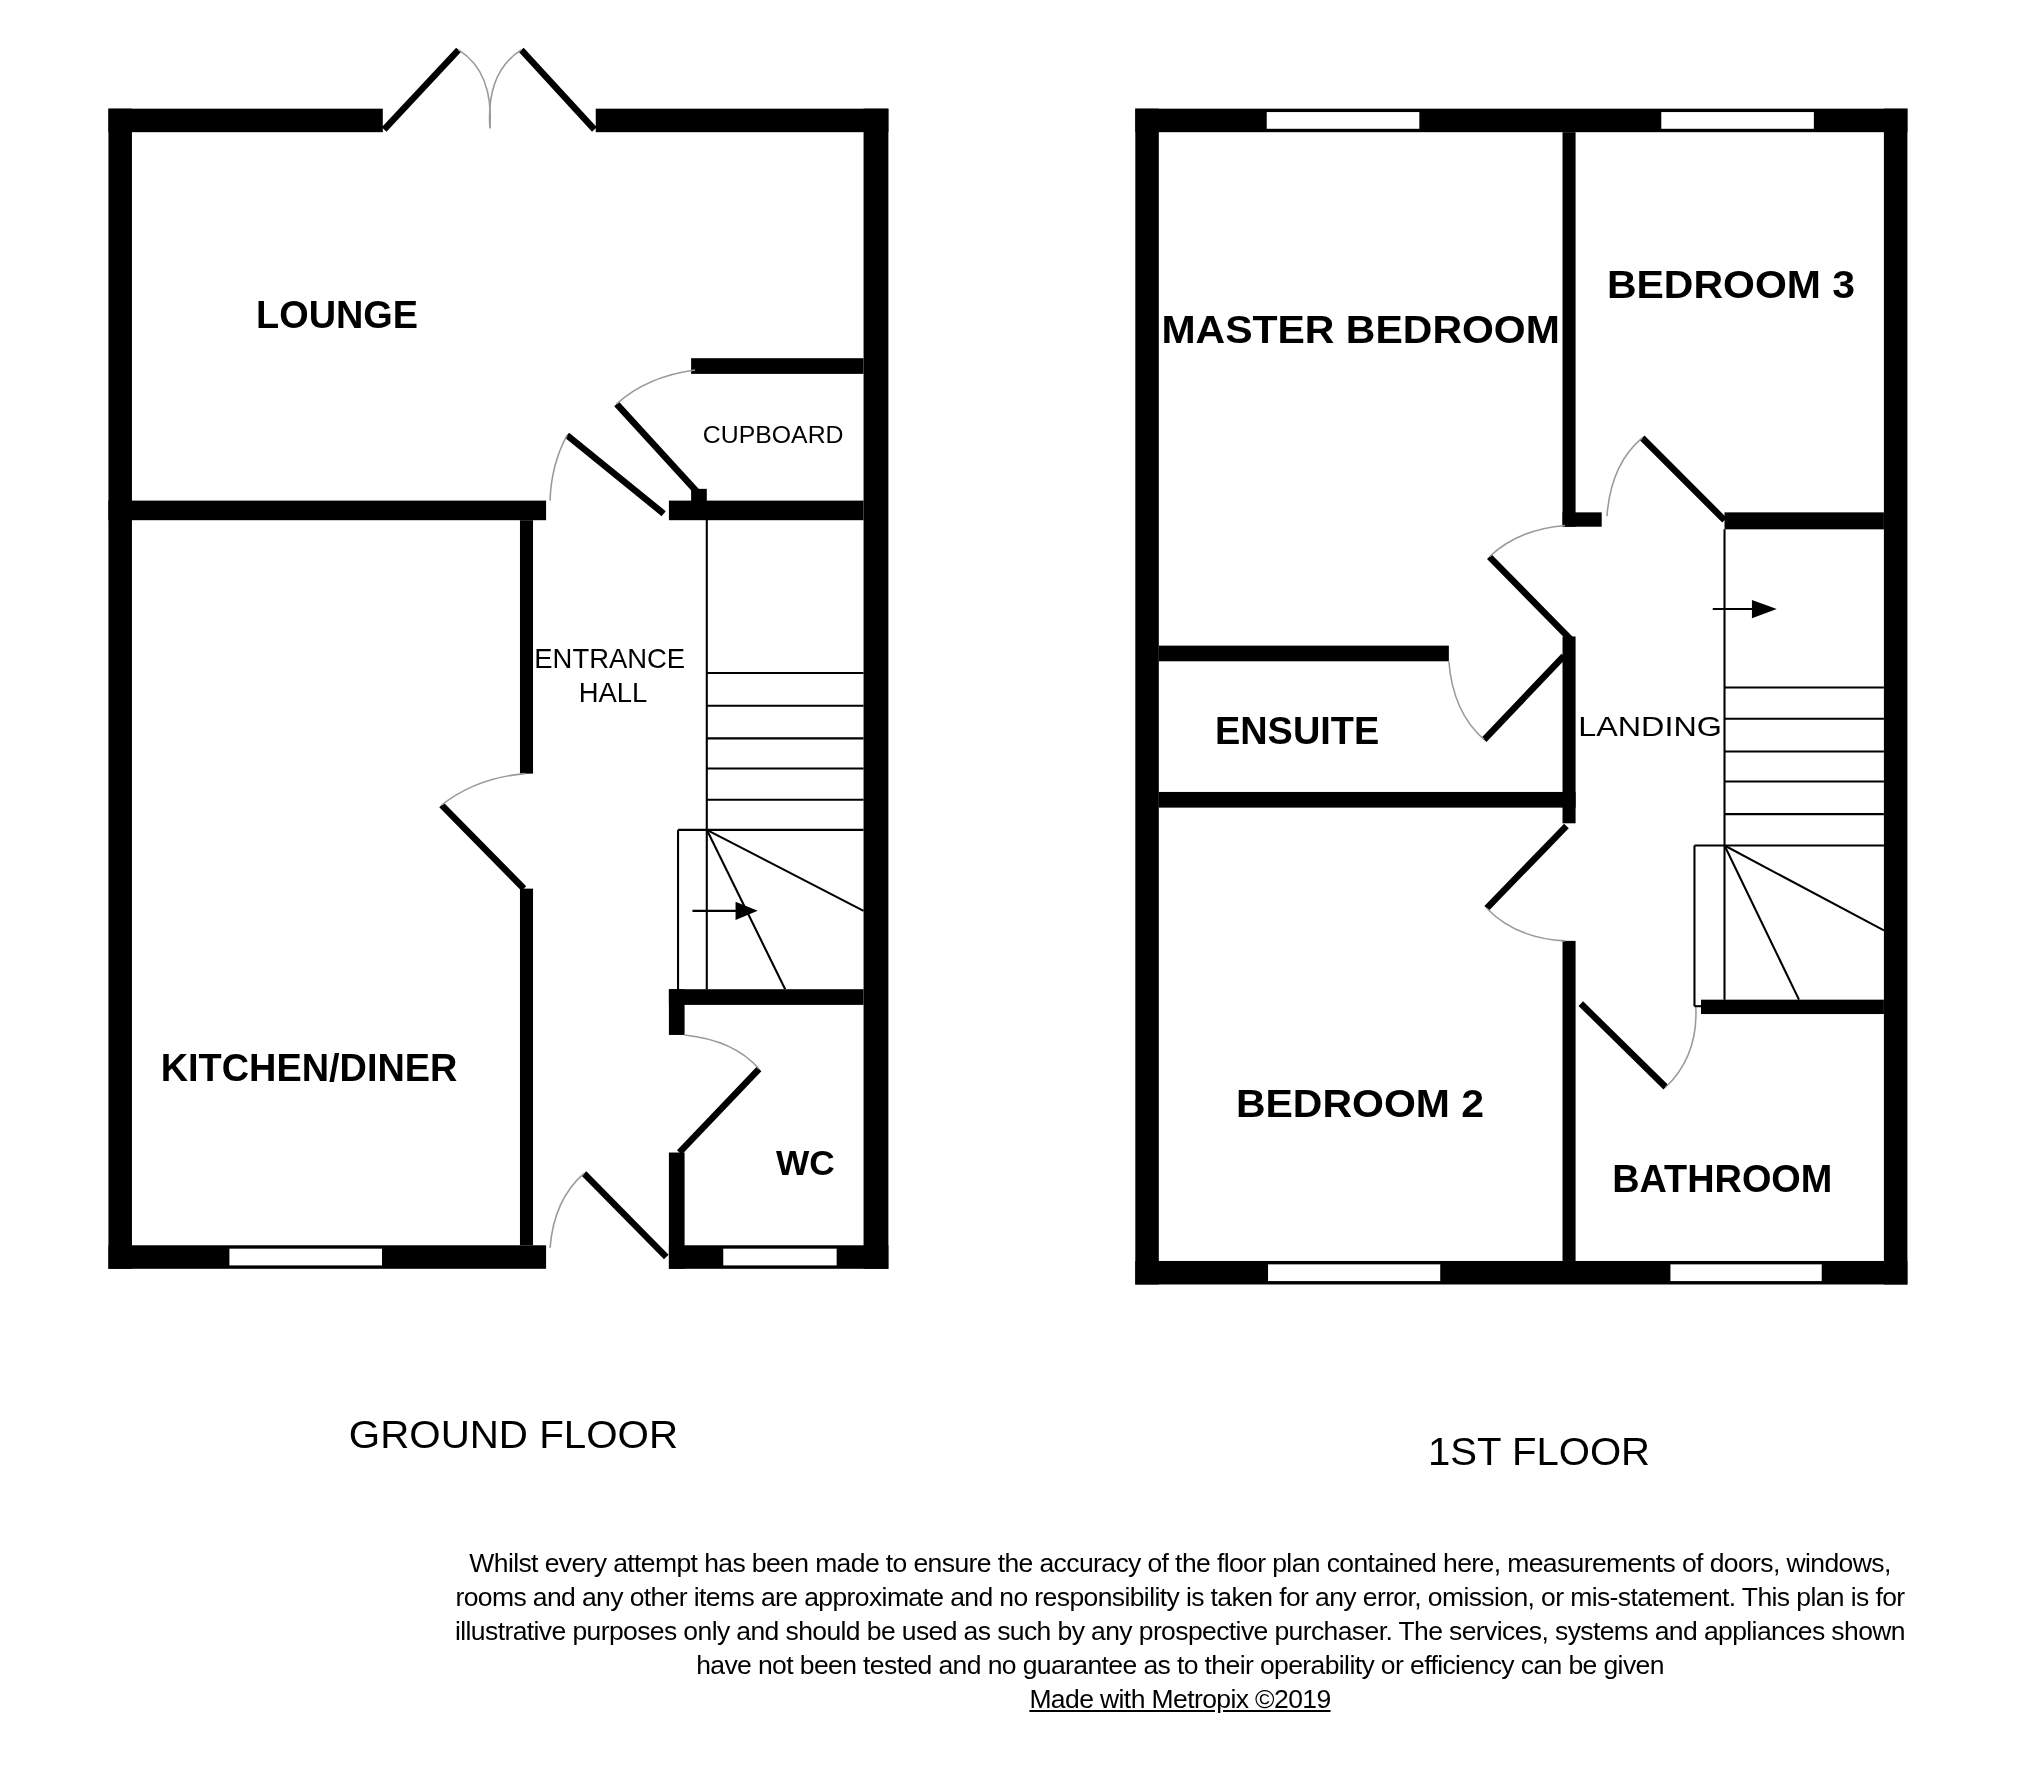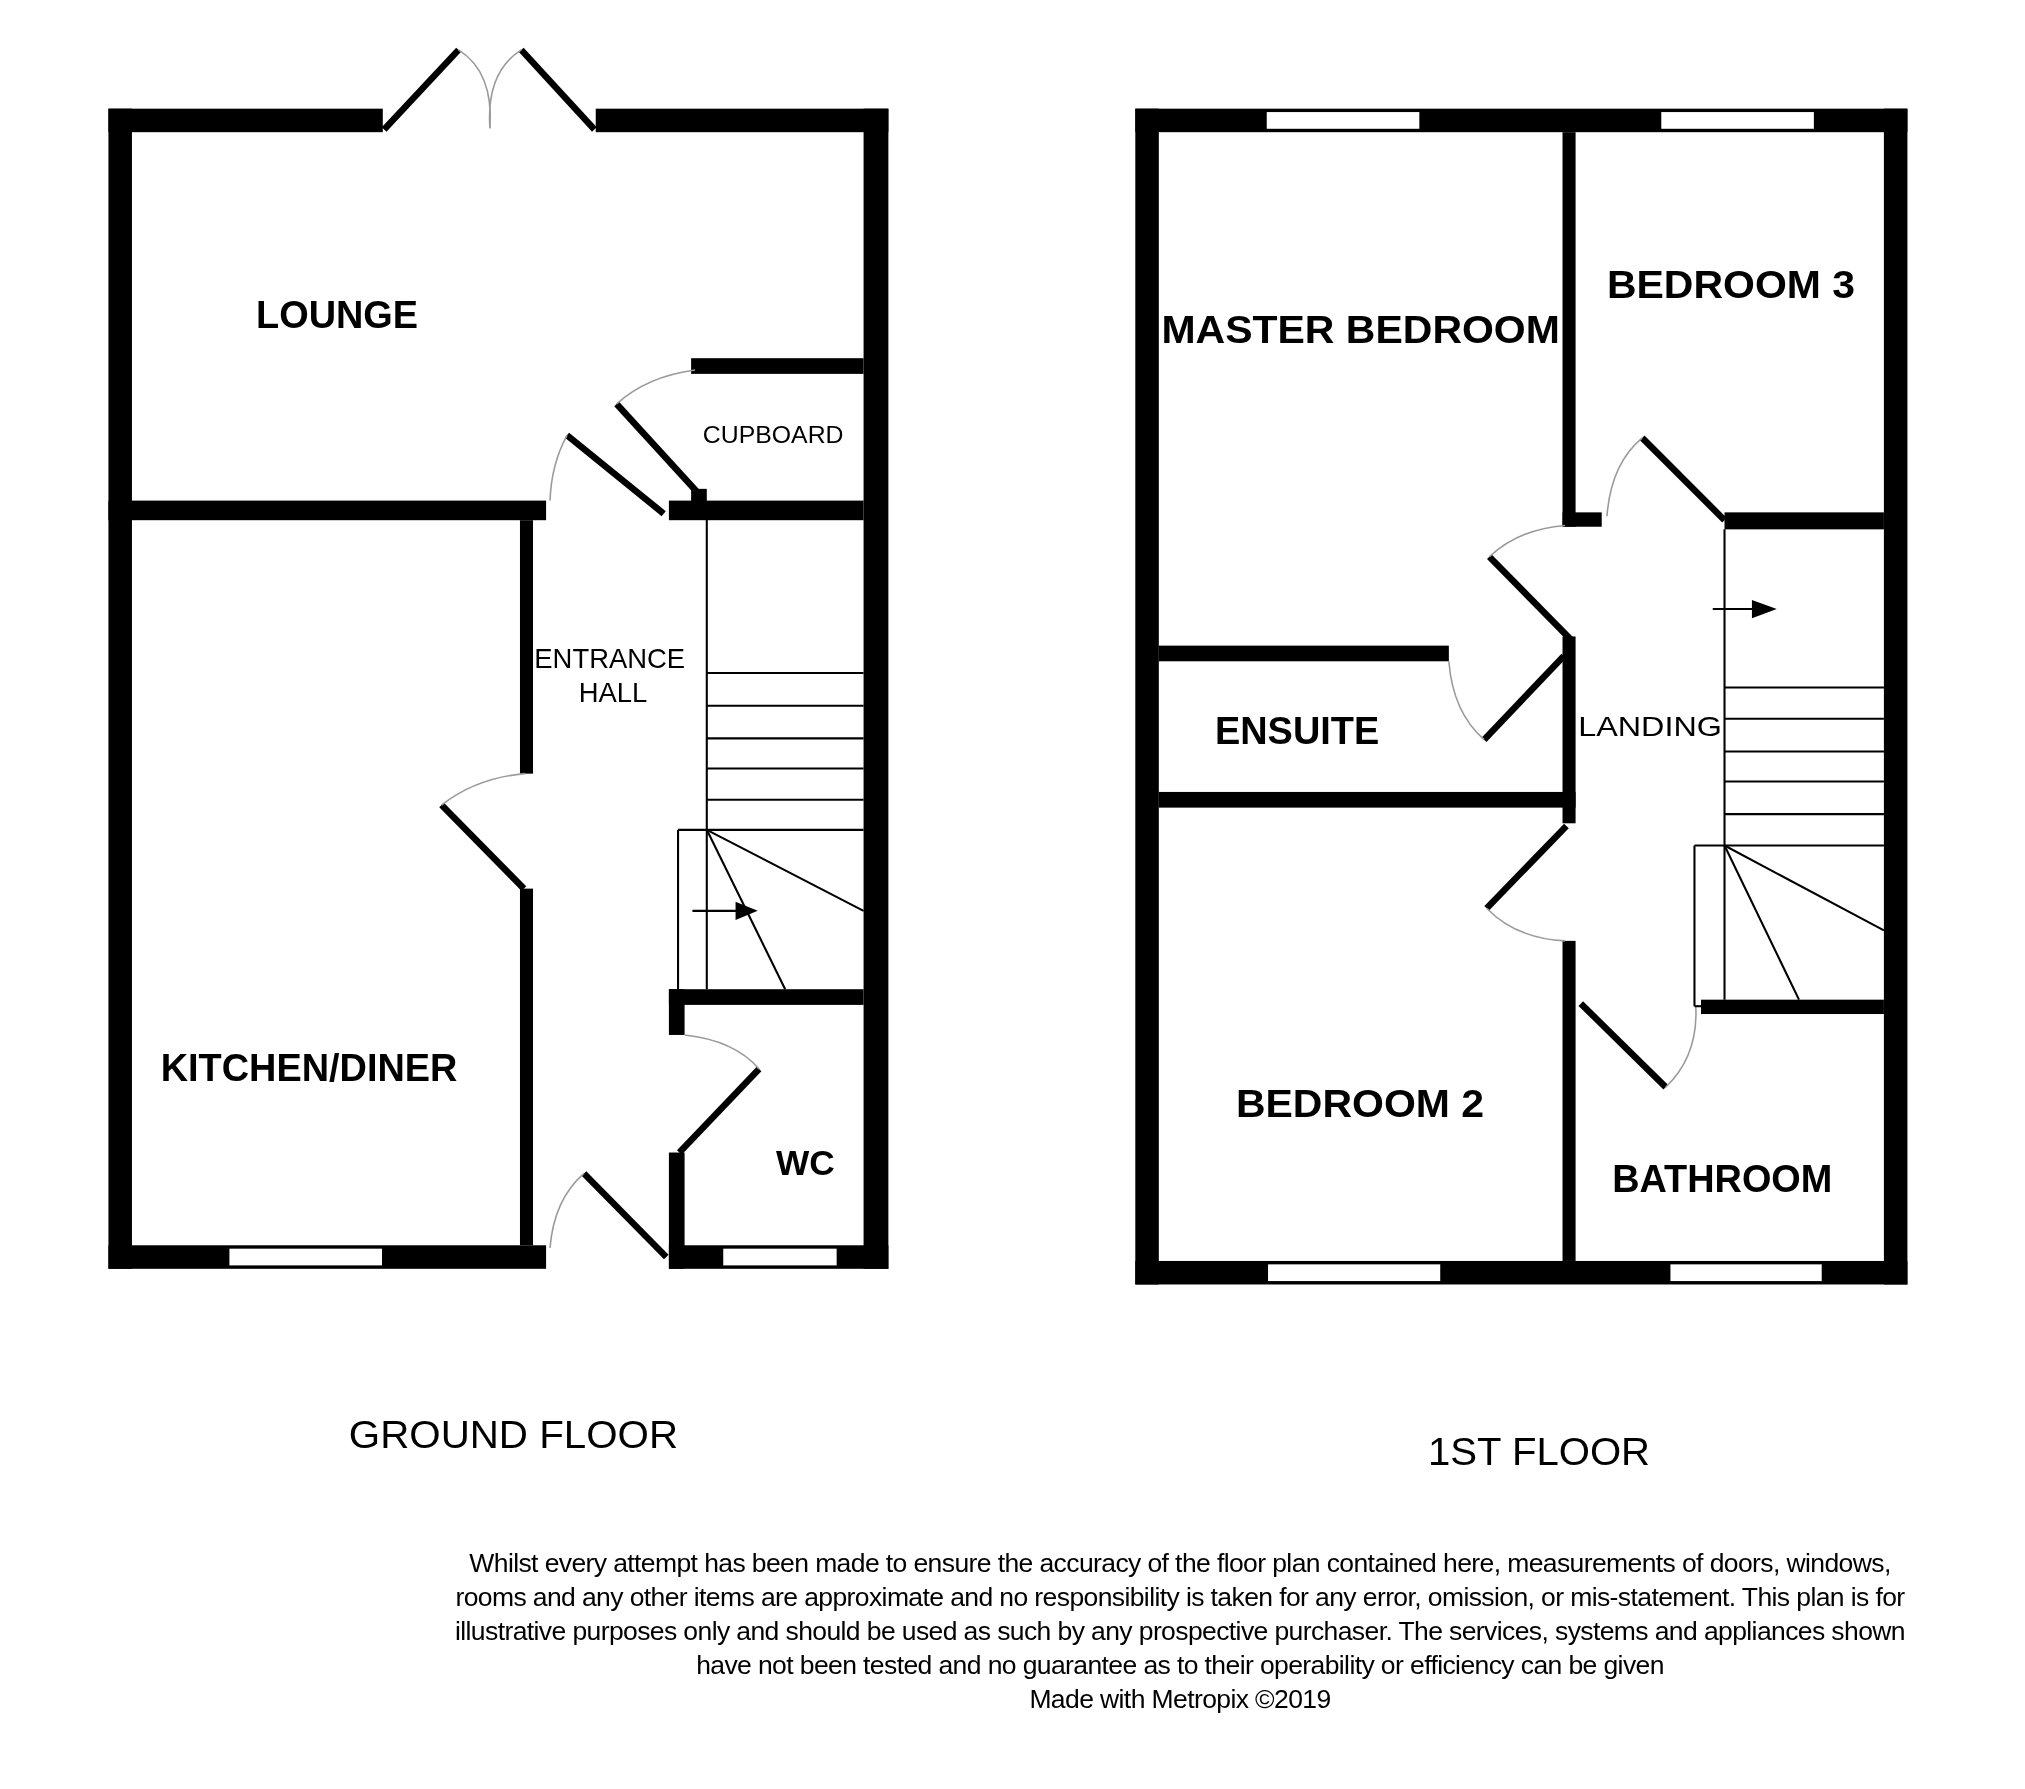--- a/index.html
+++ b/index.html
@@ -7,21 +7,21 @@
   svg { position:absolute; left:0; top:0; }
   .wall { fill:#000; }
   .win { fill:#fff; stroke:#000; stroke-width:1.2; }
   .door { stroke:#000; stroke-width:5; stroke-linecap:butt; fill:none; }
   .arc { stroke:#9a9a9a; stroke-width:1.2; fill:none; }
   .thin { stroke:#000; stroke-width:1.6; fill:none; }
   .room-label { font-family:"Liberation Sans", sans-serif; font-weight:bold; fill:#000; }
   .room-label-sm { font-family:"Liberation Sans", sans-serif; fill:#000; }
   .floor-title { font-family:"Liberation Sans", sans-serif; fill:#000; }
   .disclaimer { position:absolute; left:440px; top:1546px; width:1480px; text-align:center; font-size:26.5px; line-height:34px; color:#000; font-family:"Liberation Sans", sans-serif; letter-spacing:-0.6px; }
-  .credit { display:block; }
+  .credit { display:block;text-decoration:underline; }
 </style>
 </head>
 <body>
 
 <svg width="2025" height="1789" viewBox="0 0 1550 1369" xmlns="http://www.w3.org/2000/svg">
 
   <g>
 
     <rect class="wall" x="83" y="83" width="210" height="18"></rect>
     <rect class="wall" x="456" y="83" width="224" height="18"></rect>

